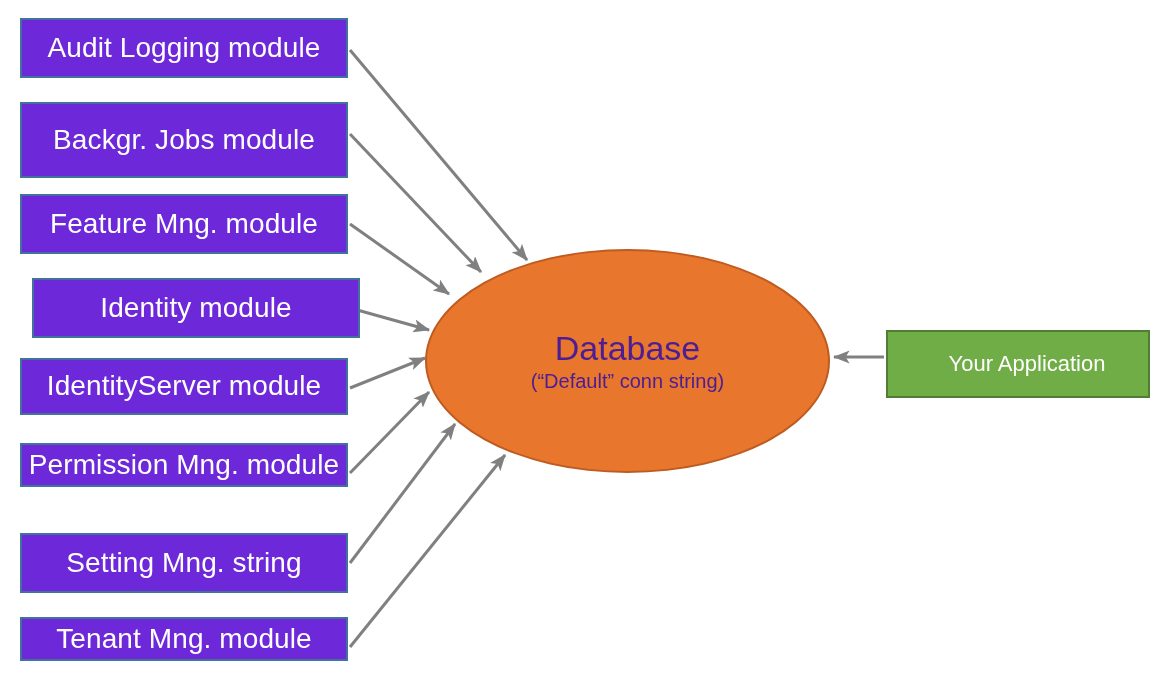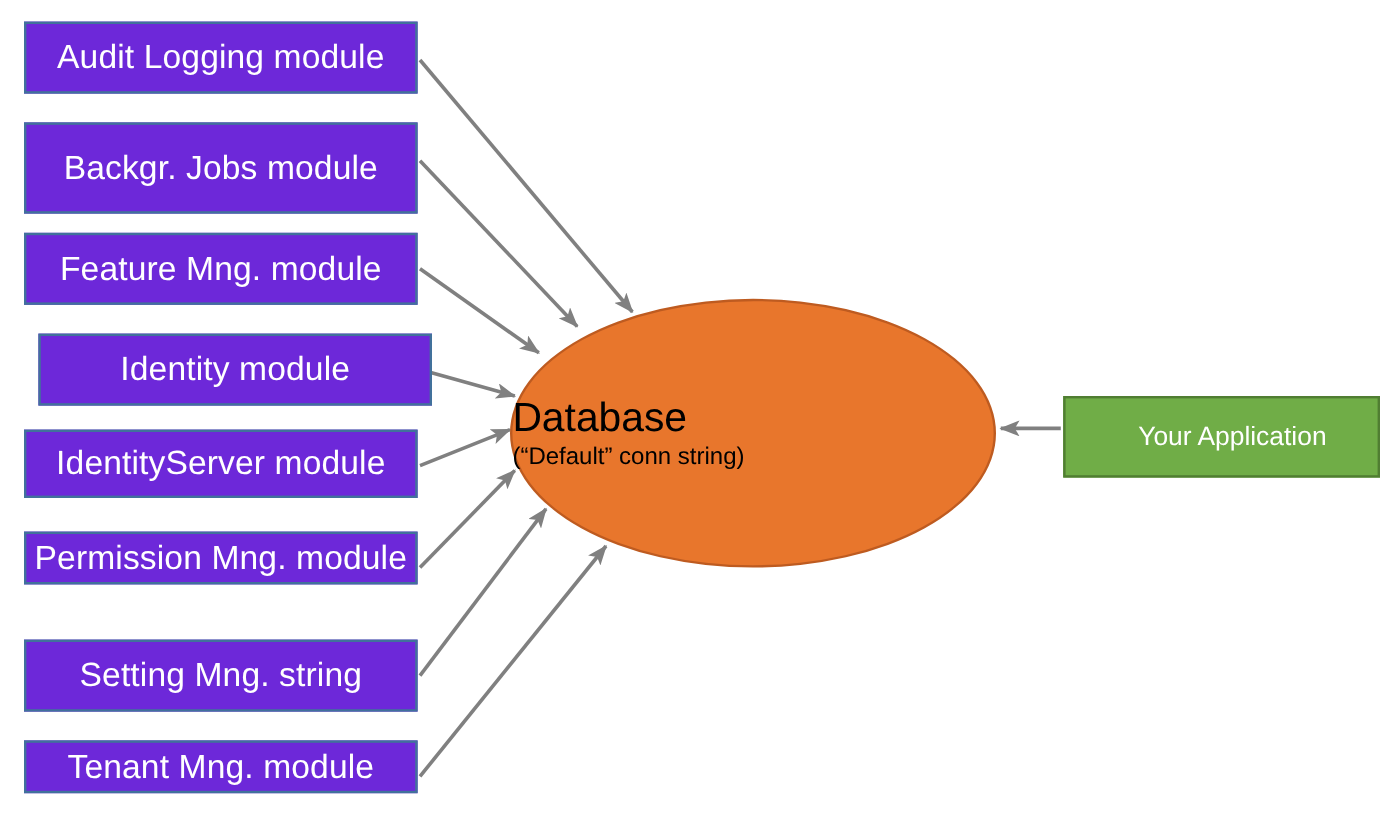--- a/index.html
+++ b/index.html
@@ -53,23 +53,23 @@
     left: 425px;
     top: 249px;
     width: 405px;
     height: 224px;
     background: #E8762C;
     border: 2px solid #BE5B20;
     box-sizing: border-box;
     border-radius: 50%;
     display: flex;
     flex-direction: column;
-    align-items: flex-start;
+    align-items: center;
     justify-content: center;
-    color: #000000;
+    color: #4c1d95;
   }
   .db-title {
     font-size: 34px;
     line-height: 1.15;
     margin-bottom: 2px;
     white-space: nowrap;
   }
   .db-sub {
     font-size: 20px;
     line-height: 1.15;

